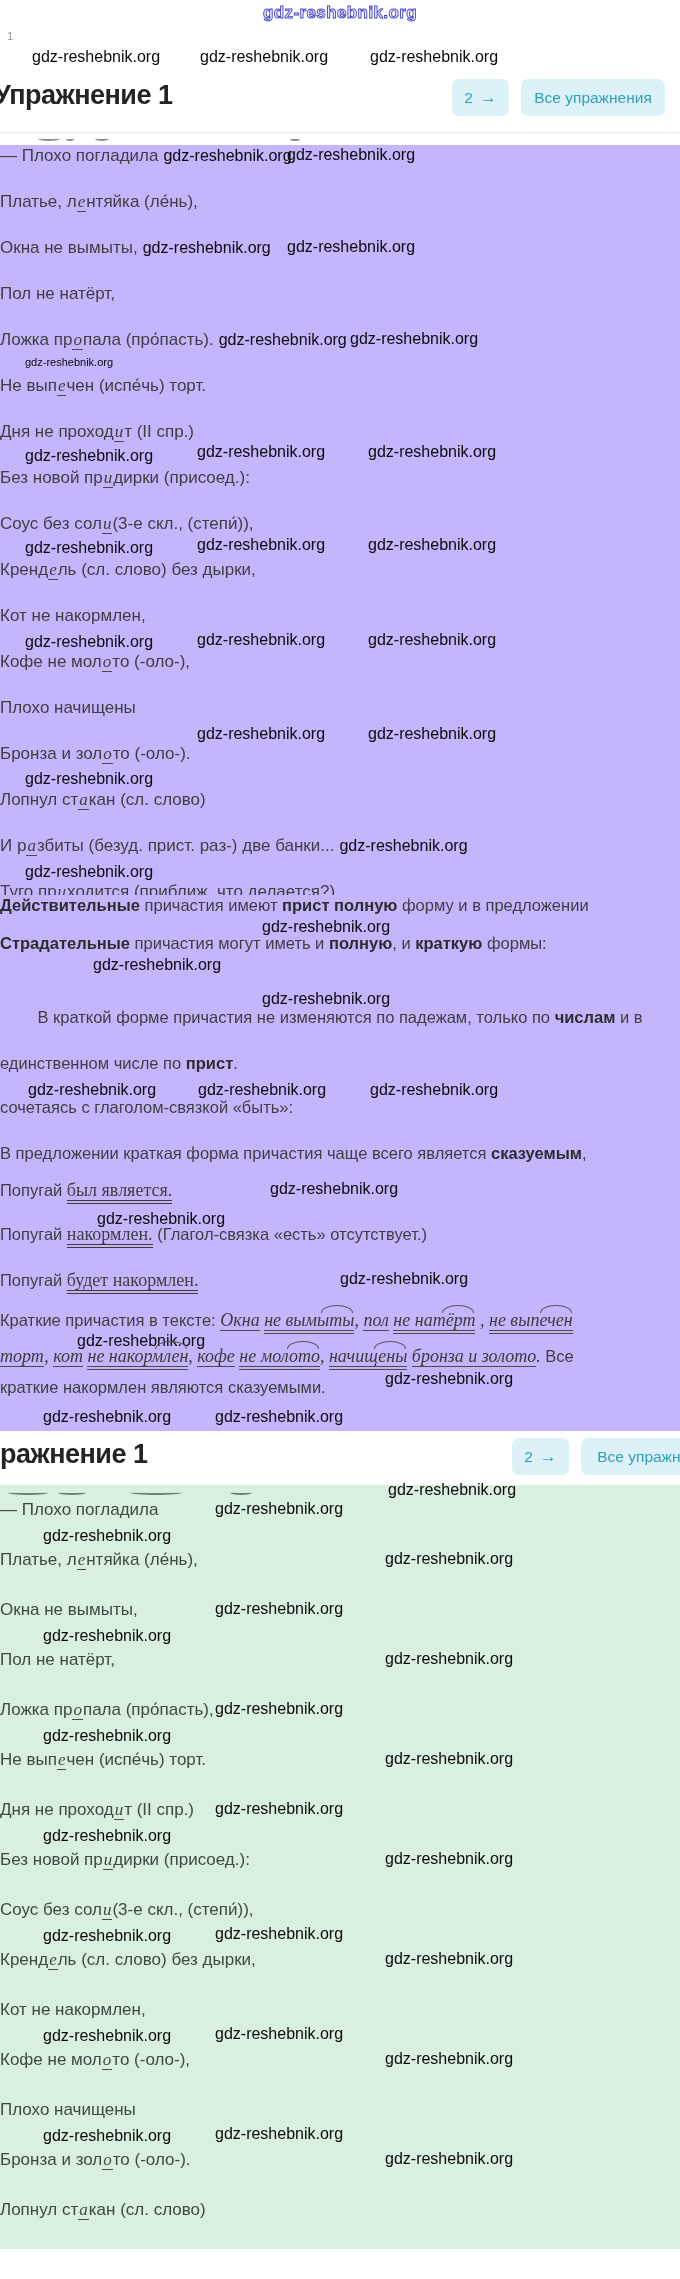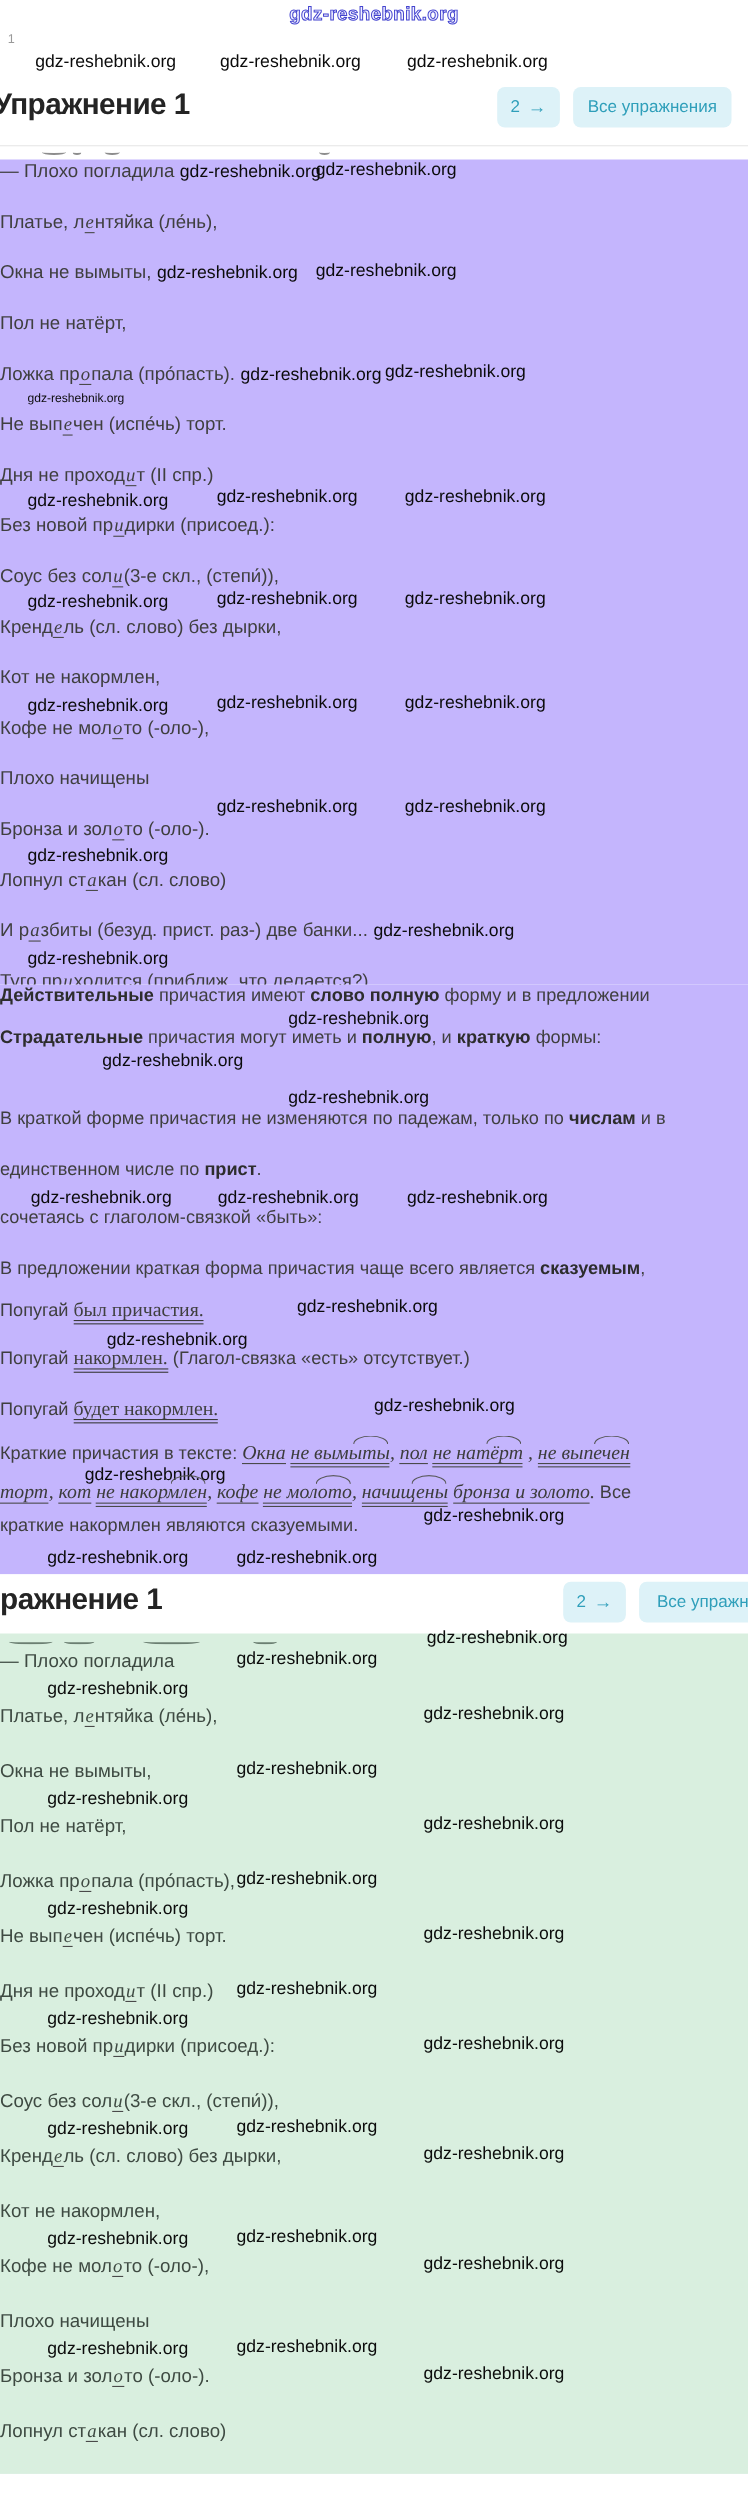--- a/index.html
+++ b/index.html
@@ -112,28 +112,28 @@
       <div class="row"><span class="txt"><span>Кот не накормлен,</span></span><span class="wm abs" style="left: 25px; top: 27px;">gdz-reshebnik.org</span><span class="wm abs" style="left: 197px; top: 25px;">gdz-reshebnik.org</span><span class="wm abs" style="left: 368px; top: 25px;">gdz-reshebnik.org</span></div>
       <div class="row"><span class="txt"><span>Кофе не мол</span><span class="o">о</span><span>то (-оло-),</span></span></div>
       <div class="row"><span class="txt"><span>Плохо начищены</span></span><span class="wm abs" style="left: 197px; top: 27px;">gdz-reshebnik.org</span><span class="wm abs" style="left: 368px; top: 27px;">gdz-reshebnik.org</span></div>
       <div class="row"><span class="txt"><span>Бронза и зол</span><span class="o">о</span><span>то (-оло-).</span></span><span class="wm abs" style="left: 25px; top: 26px;">gdz-reshebnik.org</span></div>
       <div class="row"><span class="txt"><span>Лопнул ст</span><span class="o">а</span><span>кан (сл. слово)</span></span></div>
       <div class="row"><span class="txt"><span>И р</span><span class="o">а</span><span>збиты (безуд. прист. раз-) две банки...</span></span><span class="wm inl">gdz-reshebnik.org</span><span class="wm abs" style="left: 25px; top: 27px;">gdz-reshebnik.org</span></div>
       <div class="row cut" style="height: 14px;"><span class="txt"><span>Туго пр</span><span class="o">и</span><span>ходится (приближ. что делается?)</span></span></div>
     </div>
 
   <div id="theory">
-      <div class="row" style="height: 38px;"><span class="txt"><span class="b">Действительные</span><span> причастия имеют </span><span class="b">слово полную</span><span> форму и в предложении</span></span><span class="wm abs" style="left: 262px; top: 22px;">gdz-reshebnik.org</span></div>
+      <div class="row" style="height: 38px;"><span class="txt"><span class="b">Действительные</span><span> причастия имеют </span><span class="b">прист полную</span><span> форму и в предложении</span></span><span class="wm abs" style="left: 262px; top: 22px;">gdz-reshebnik.org</span></div>
       <div class="row" style="height: 34px;"><span class="txt"><span class="b">Страдательные</span><span> причастия могут иметь и </span><span class="b">полную</span><span>, и </span><span class="b">краткую</span><span> формы:</span></span><span class="wm abs" style="left: 93px; top: 22px;">gdz-reshebnik.org</span></div>
       <div class="row" style="height: 40px;"><span class="wm abs" style="left: 262px; top: 22px;">gdz-reshebnik.org</span></div>
-      <div class="row" style="height: 46px;"><span class="txt"><span>В краткой форме причастия не изменяются по падежам, только по </span><span class="b">числам</span><span> и в</span></span></div>
+      <div class="row" style="height: 46px; text-align: center;"><span class="txt"><span>В краткой форме причастия не изменяются по падежам, только по </span><span class="b">числам</span><span> и в</span></span></div>
       <div class="row" style="height: 44px;"><span class="txt"><span>единственном числе по </span><span class="b">прист</span><span>.</span></span><span class="wm abs" style="left: 28px; top: 27px;">gdz-reshebnik.org</span><span class="wm abs" style="left: 198px; top: 27px;">gdz-reshebnik.org</span><span class="wm abs" style="left: 370px; top: 27px;">gdz-reshebnik.org</span></div>
       <div class="row" style="height: 46px;"><span class="txt"><span>сочетаясь с глаголом-связкой «быть»:</span></span></div>
       <div class="row" style="height: 36px;"><span class="txt"><span>В предложении краткая форма причастия чаще всего является </span><span class="b">сказуемым</span><span>,</span></span></div>
-      <div class="row" style="height: 44px;"><span class="txt"><span>Попугай </span><span class="sd">был причастия.</span></span><span class="wm abs" style="left: 270px; top: 0px;">gdz-reshebnik.org</span><span class="wm abs" style="left: 97px; top: 30px;">gdz-reshebnik.org</span></div>
+      <div class="row" style="height: 44px;"><span class="txt"><span>Попугай </span><span class="sd">был является.</span></span><span class="wm abs" style="left: 270px; top: 0px;">gdz-reshebnik.org</span><span class="wm abs" style="left: 97px; top: 30px;">gdz-reshebnik.org</span></div>
       <div class="row" style="height: 46px;"><span class="txt"><span>Попугай </span><span class="sd">накормлен.</span><span> (Глагол-связка «есть» отсутствует.)</span></span></div>
       <div class="row" style="height: 40px;"><span class="txt"><span>Попугай </span><span class="sd">будет накормлен.</span></span><span class="wm abs" style="left: 340px; top: 0px;">gdz-reshebnik.org</span></div>
       <div class="row" style="height: 36px;"><span class="txt"><span>Краткие причастия в тексте: </span><span class="iu">Окна</span><span class="i"> </span><span class="idh">не вымыты</span><span class="i">, </span><span class="iu">пол</span><span class="i"> </span><span class="idh">не натёрт</span><span class="i"> , </span><span class="idh">не выпечен</span></span><span class="wm abs" style="left: 77px; top: 22px;">gdz-reshebnik.org</span></div>
       <div class="row" style="height: 32px;"><span class="txt"><span class="iu">торт</span><span class="i">, </span><span class="iu">кот</span><span class="i"> </span><span class="idh">не накормлен</span><span class="i">, </span><span class="iu">кофе</span><span class="i"> </span><span class="idh">не молото</span><span class="i">, </span><span class="idh">начищены</span><span class="i"> </span><span class="iu">бронза и золото</span><span class="i">. </span><span>Все</span></span></div>
       <div class="row" style="height: 30px;"><span class="txt"><span>краткие накормлен являются сказуемыми.</span></span><span class="wm abs" style="left: 385px; top: -8px;">gdz-reshebnik.org</span></div>
       <div class="row" style="height: 24px;">
         <span class="wm abs" style="left: 43px; top: 0px;">gdz-reshebnik.org</span>
         <span class="wm abs" style="left: 215px; top: 0px;">gdz-reshebnik.org</span>
       </div>
     </div>

